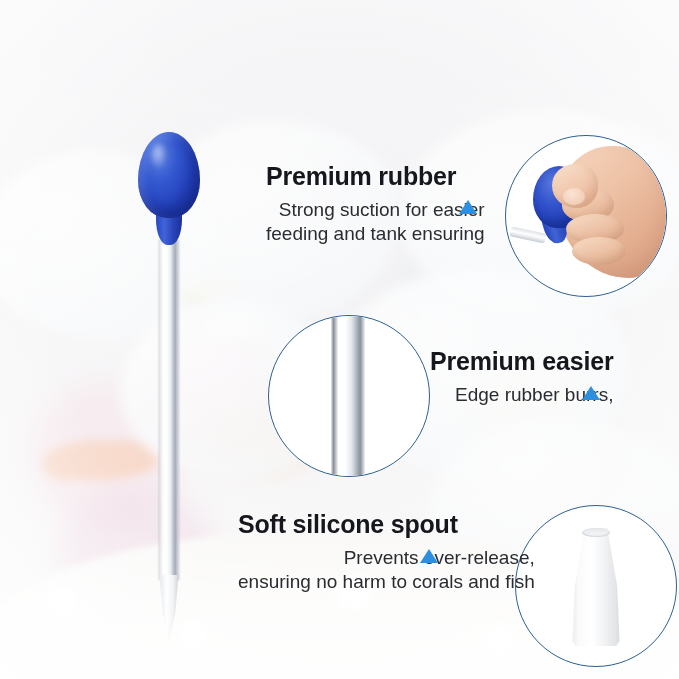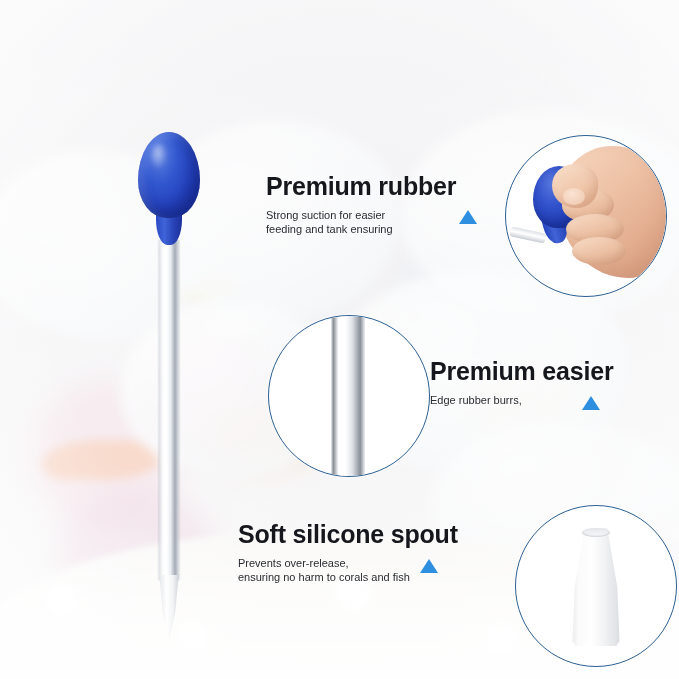--- a/index.html
+++ b/index.html
@@ -275,37 +275,38 @@
   .spout-rim {
     position: absolute;
     left: 66px; top: 22px;
     width: 28px; height: 9px;
     border-radius: 50%;
     background: linear-gradient(180deg, #e4e6e9, #fbfbfc);
     box-shadow: inset 0 -1px 2px rgba(160,166,175,.5);
   }
 
   
-  .feature { position: absolute; margin-top: 10px; }
+  .feature { position: absolute; }
   .feature-title {
     font-family: "Liberation Sans", sans-serif;
     font-weight: bold;
     font-size: 25px;
     color: #15171c;
     letter-spacing: -.2px;
     white-space: nowrap;
     line-height: 1.1;
   }
   .feature-body {
     margin-top: 7px;
     font-family: "Liberation Sans", sans-serif;
-    font-size: 11px;
+    font-size: 19px;
     color: #2a2c31;
     line-height: 1.28;
     white-space: nowrap;
+    text-align: right;
   }
   .feature-body .line { display: block; }
   .tri {
     display: inline-block;
     width: 0; height: 0;
     margin-left: 9px;
     vertical-align: 1px;
     border-left: 9px solid transparent;
     border-right: 9px solid transparent;
     border-bottom: 14px solid #2e8fe0;

